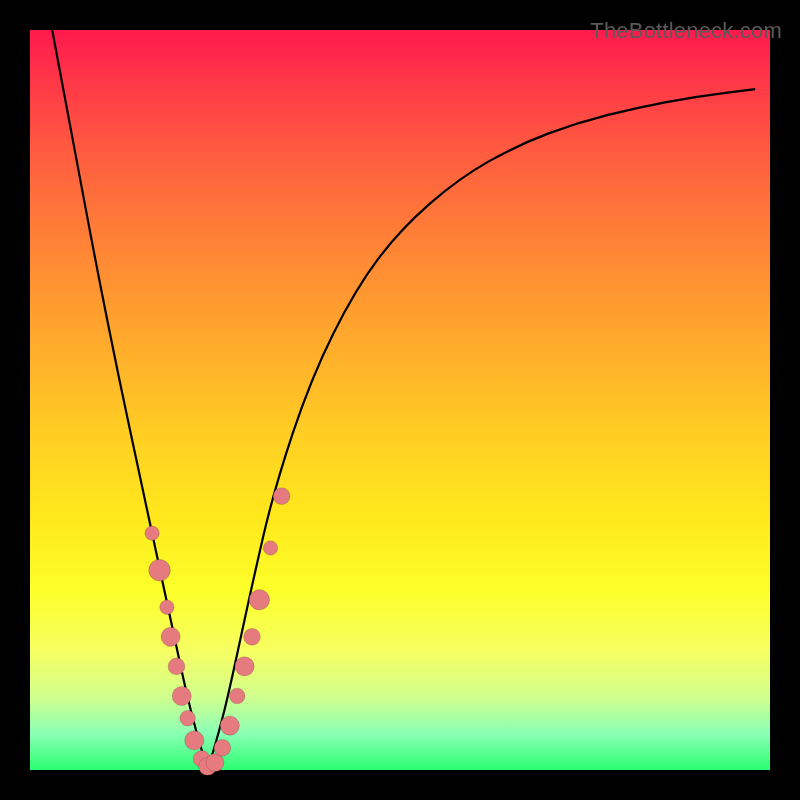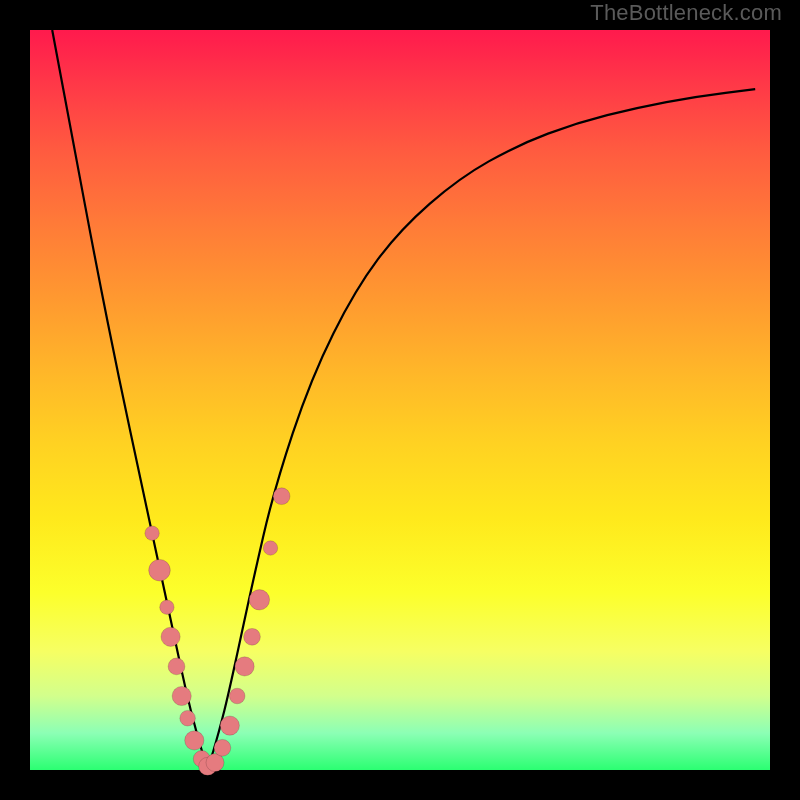--- a/index.html
+++ b/index.html
@@ -36,21 +36,21 @@
       #ffe91c 66%,
       #fcff2b 76%,
       #f6ff63 84%,
       #d2ff8c 90%,
       #8cffb5 95%,
       #2bff72 100%
     );
   }
   .watermark {
     position: absolute;
-    top: 0;
+    top: 18px;
     right: 18px;
     color: #5a5a5a;
     font-size: 22px;
     font-weight: 500;
     letter-spacing: 0.2px;
     user-select: none;
   }
   svg.curve {
     position: absolute;
     left: 0;

